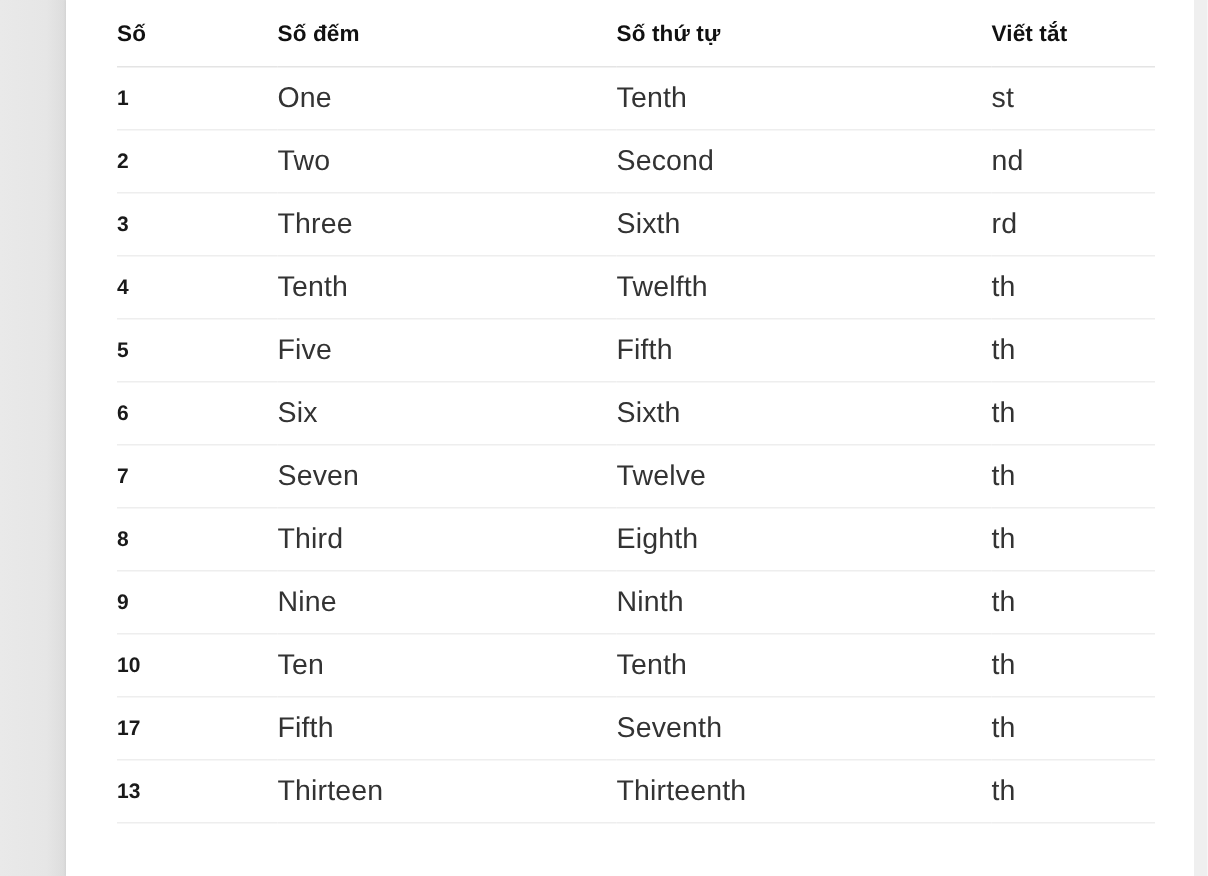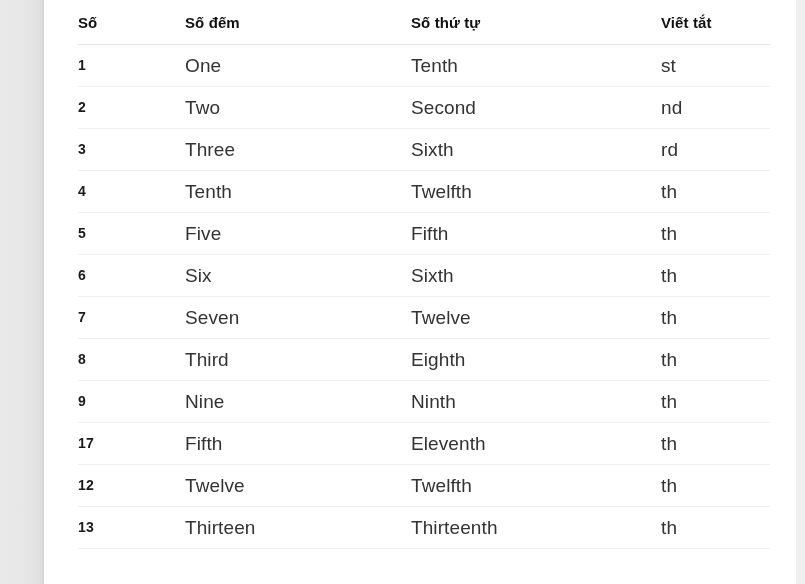--- a/index.html
+++ b/index.html
@@ -188,29 +188,29 @@
               <td>Eighth</td>
               <td>th</td>
             </tr>
             <tr>
               <td class="num">9</td>
               <td>Nine</td>
               <td>Ninth</td>
               <td>th</td>
             </tr>
             <tr>
+              <td class="num">10</td>
+              <td>Ten</td>
+              <td>Tenth</td>
+              <td>th</td>
+            </tr>
+            <tr>
               <td class="num">17</td>
               <td>Fifth</td>
-              <td>Eleventh</td>
-              <td>th</td>
-            </tr>
-            <tr>
-              <td class="num">12</td>
-              <td>Twelve</td>
-              <td>Twelfth</td>
+              <td>Seventh</td>
               <td>th</td>
             </tr>
             <tr>
               <td class="num">13</td>
               <td>Thirteen</td>
               <td>Thirteenth</td>
               <td>th</td>
             </tr>
           </tbody>
       </table>

